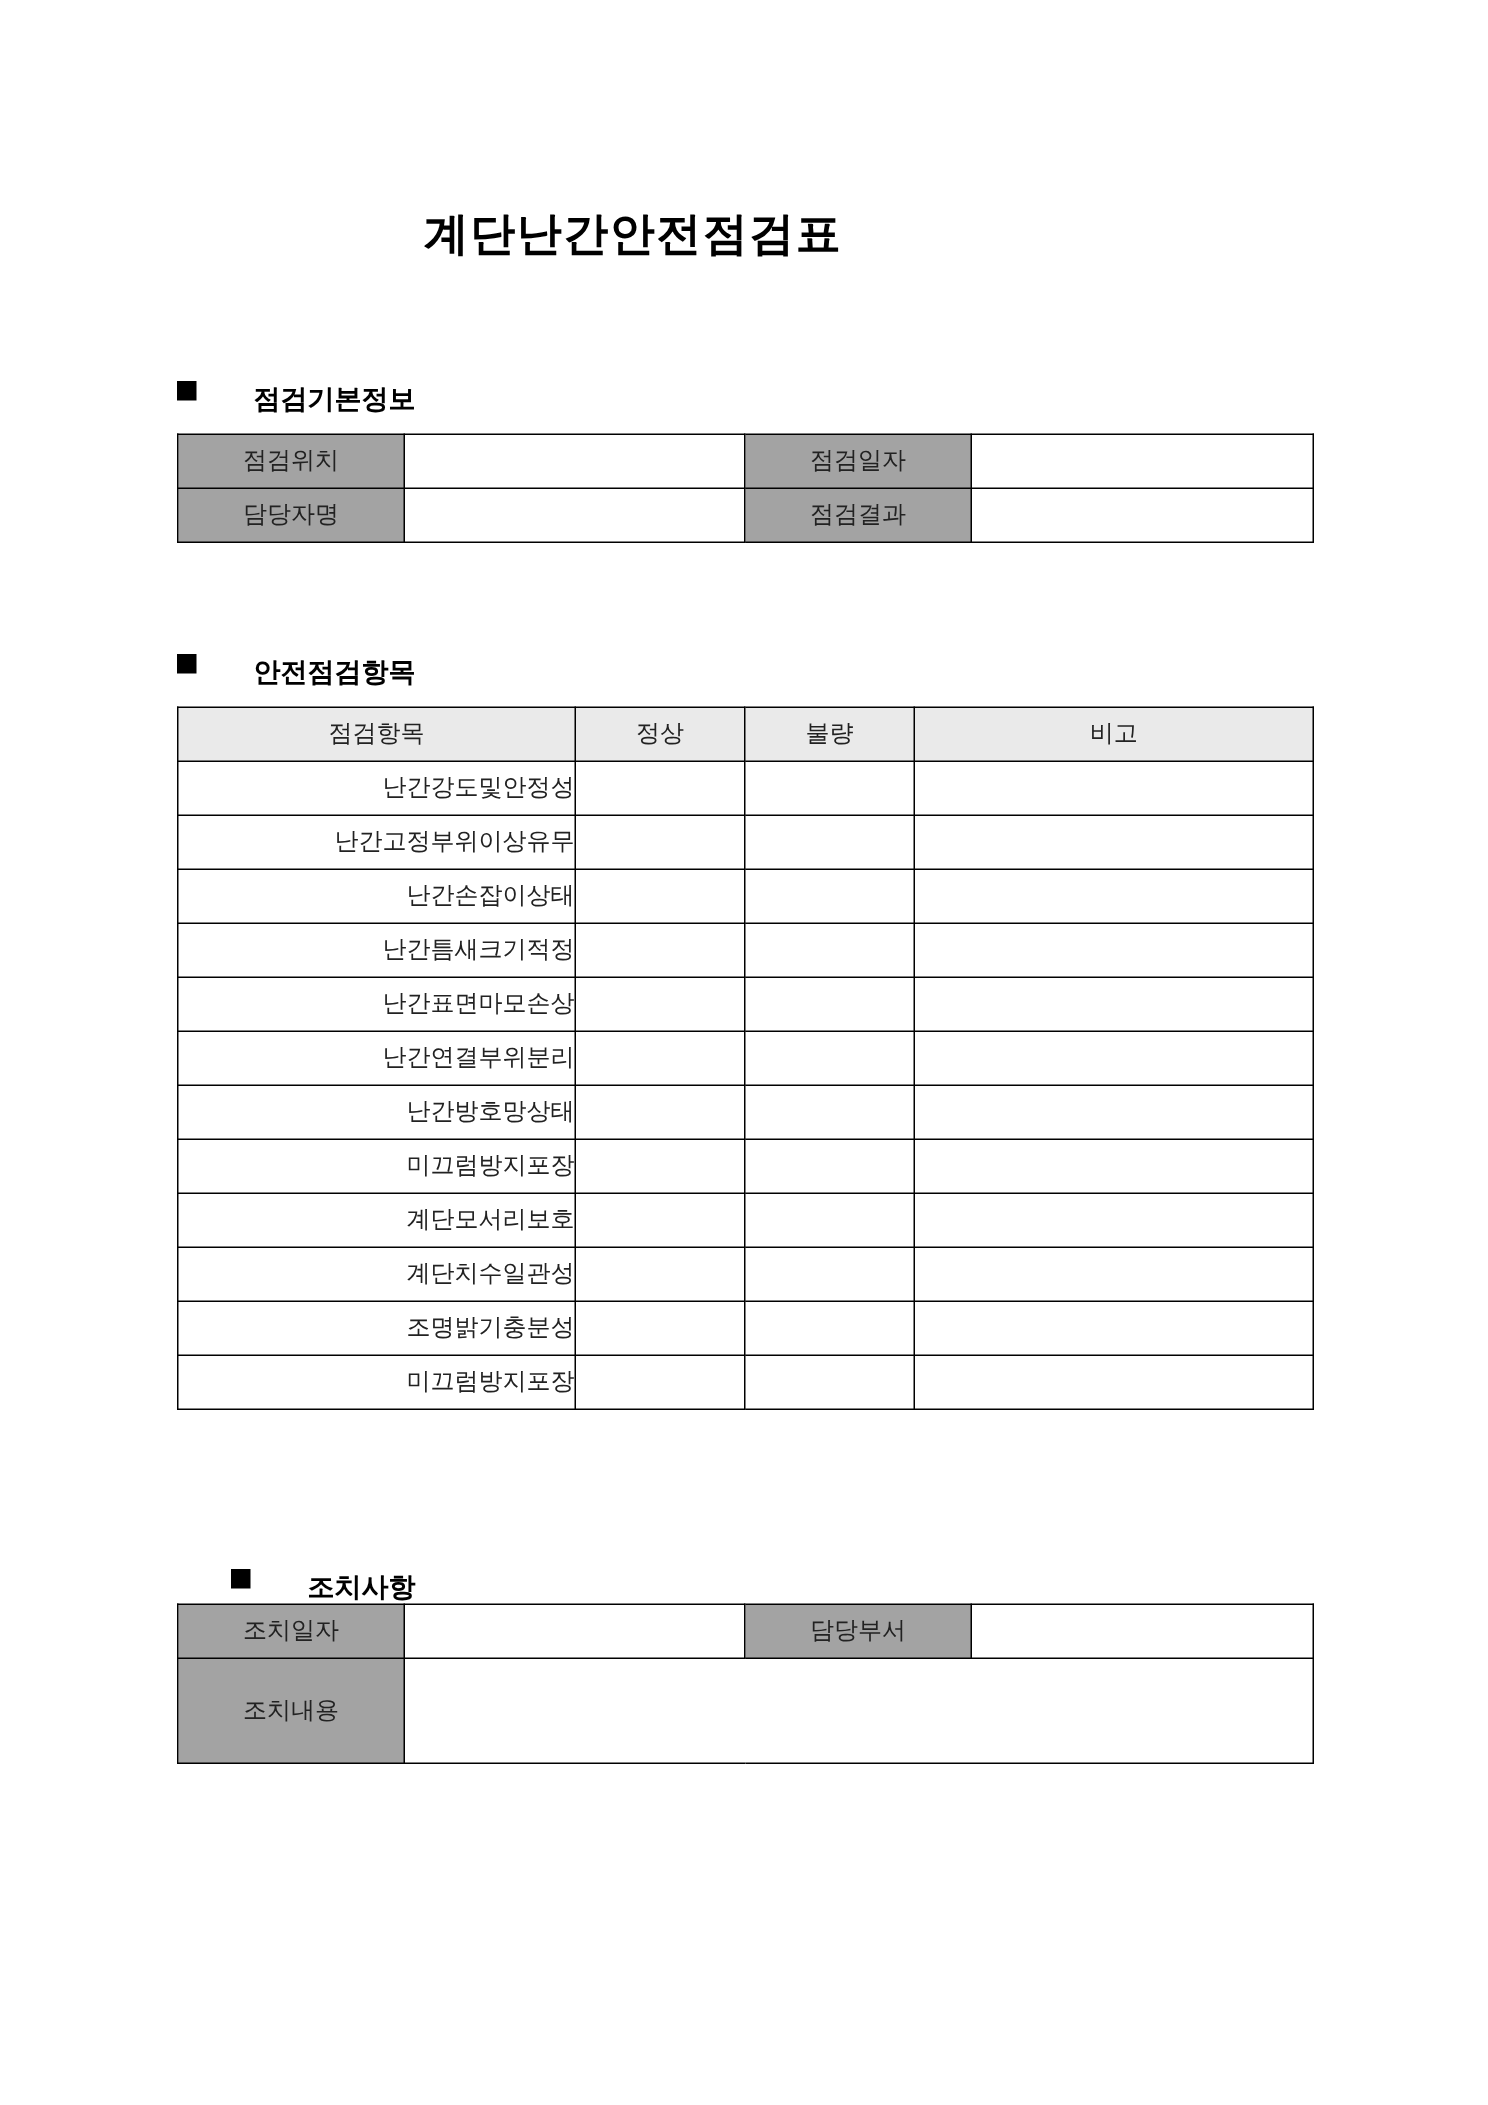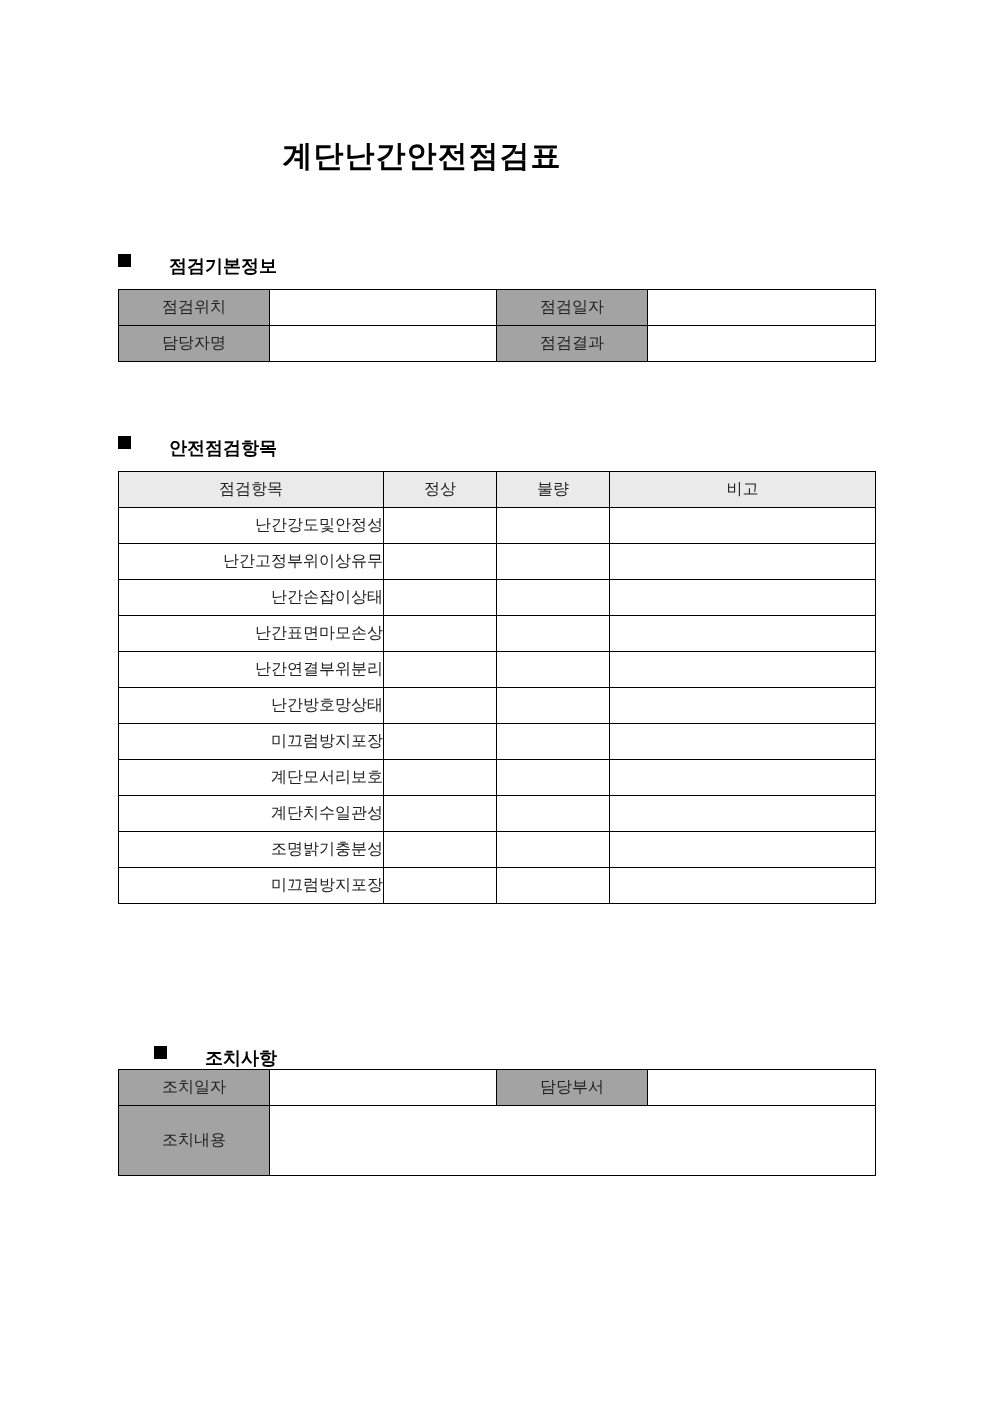--- a/index.html
+++ b/index.html
@@ -76,20 +76,26 @@
         <td></td>
         <td></td>
       </tr>
   <tr>
         <td class="item">난간손잡이상태</td>
         <td></td>
         <td></td>
         <td></td>
       </tr>
   <tr>
+        <td class="item">난간틈새크기적정</td>
+        <td></td>
+        <td></td>
+        <td></td>
+      </tr>
+  <tr>
         <td class="item">난간표면마모손상</td>
         <td></td>
         <td></td>
         <td></td>
       </tr>
   <tr>
         <td class="item">난간연결부위분리</td>
         <td></td>
         <td></td>
         <td></td>

